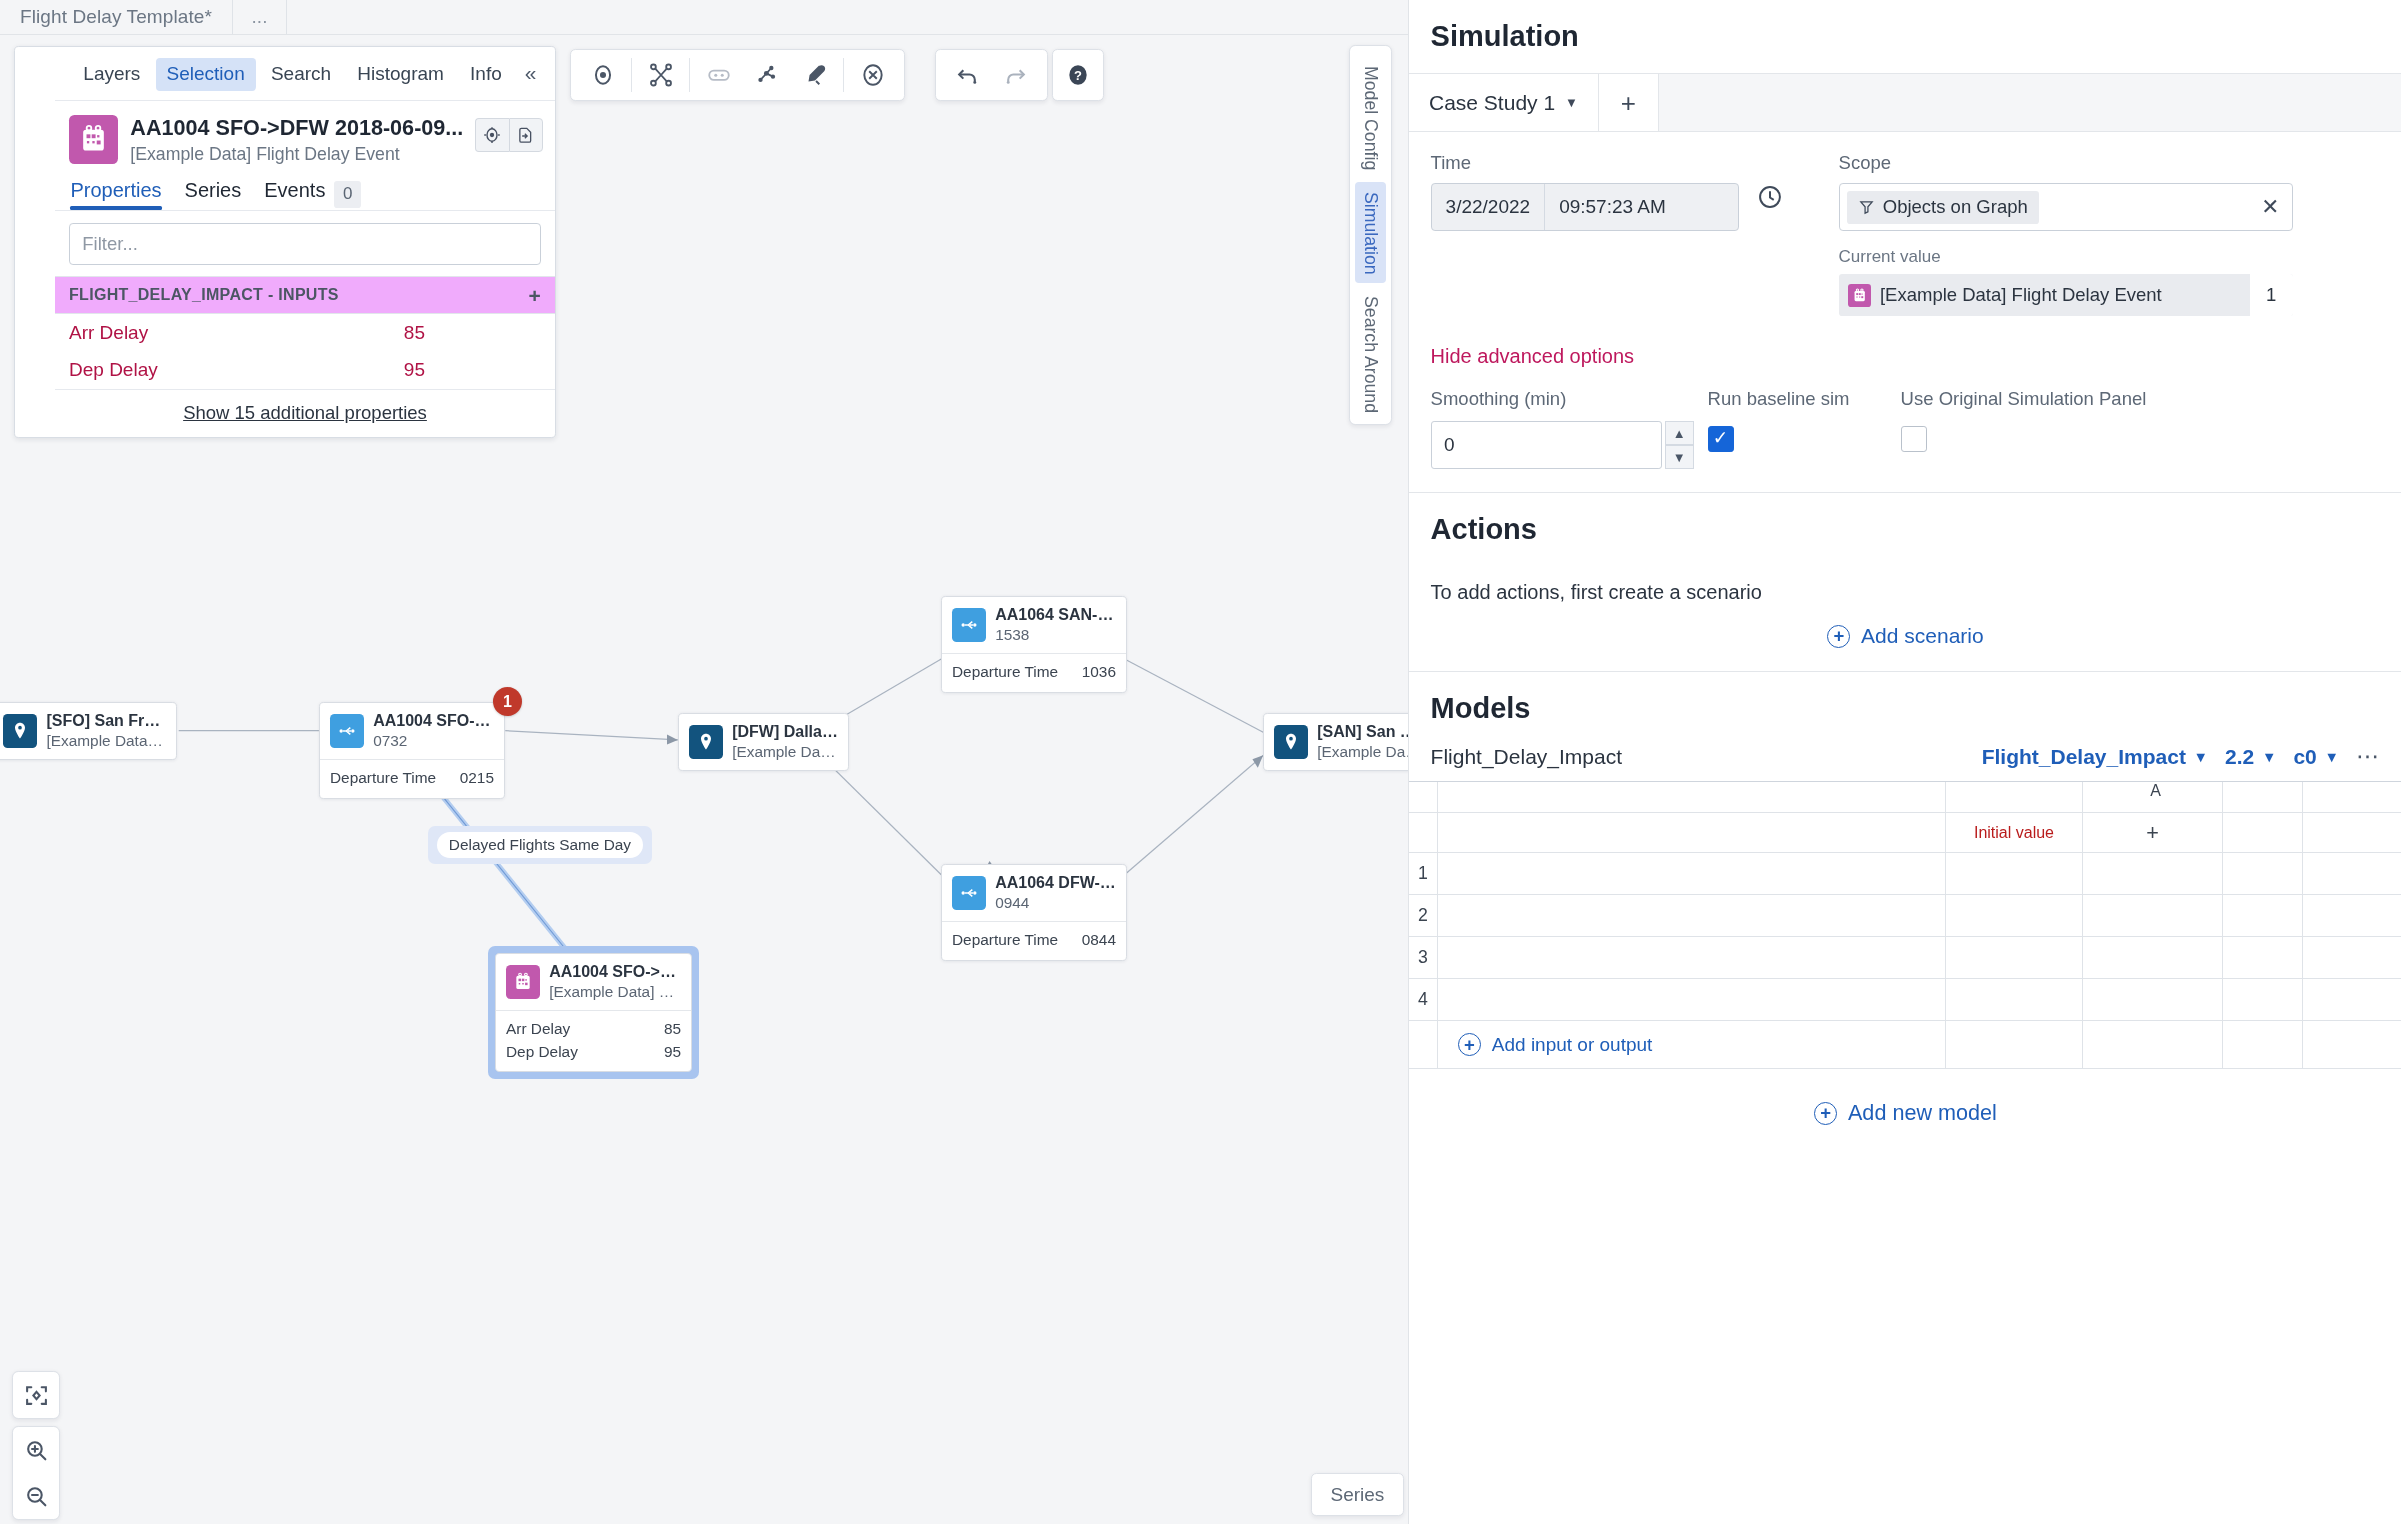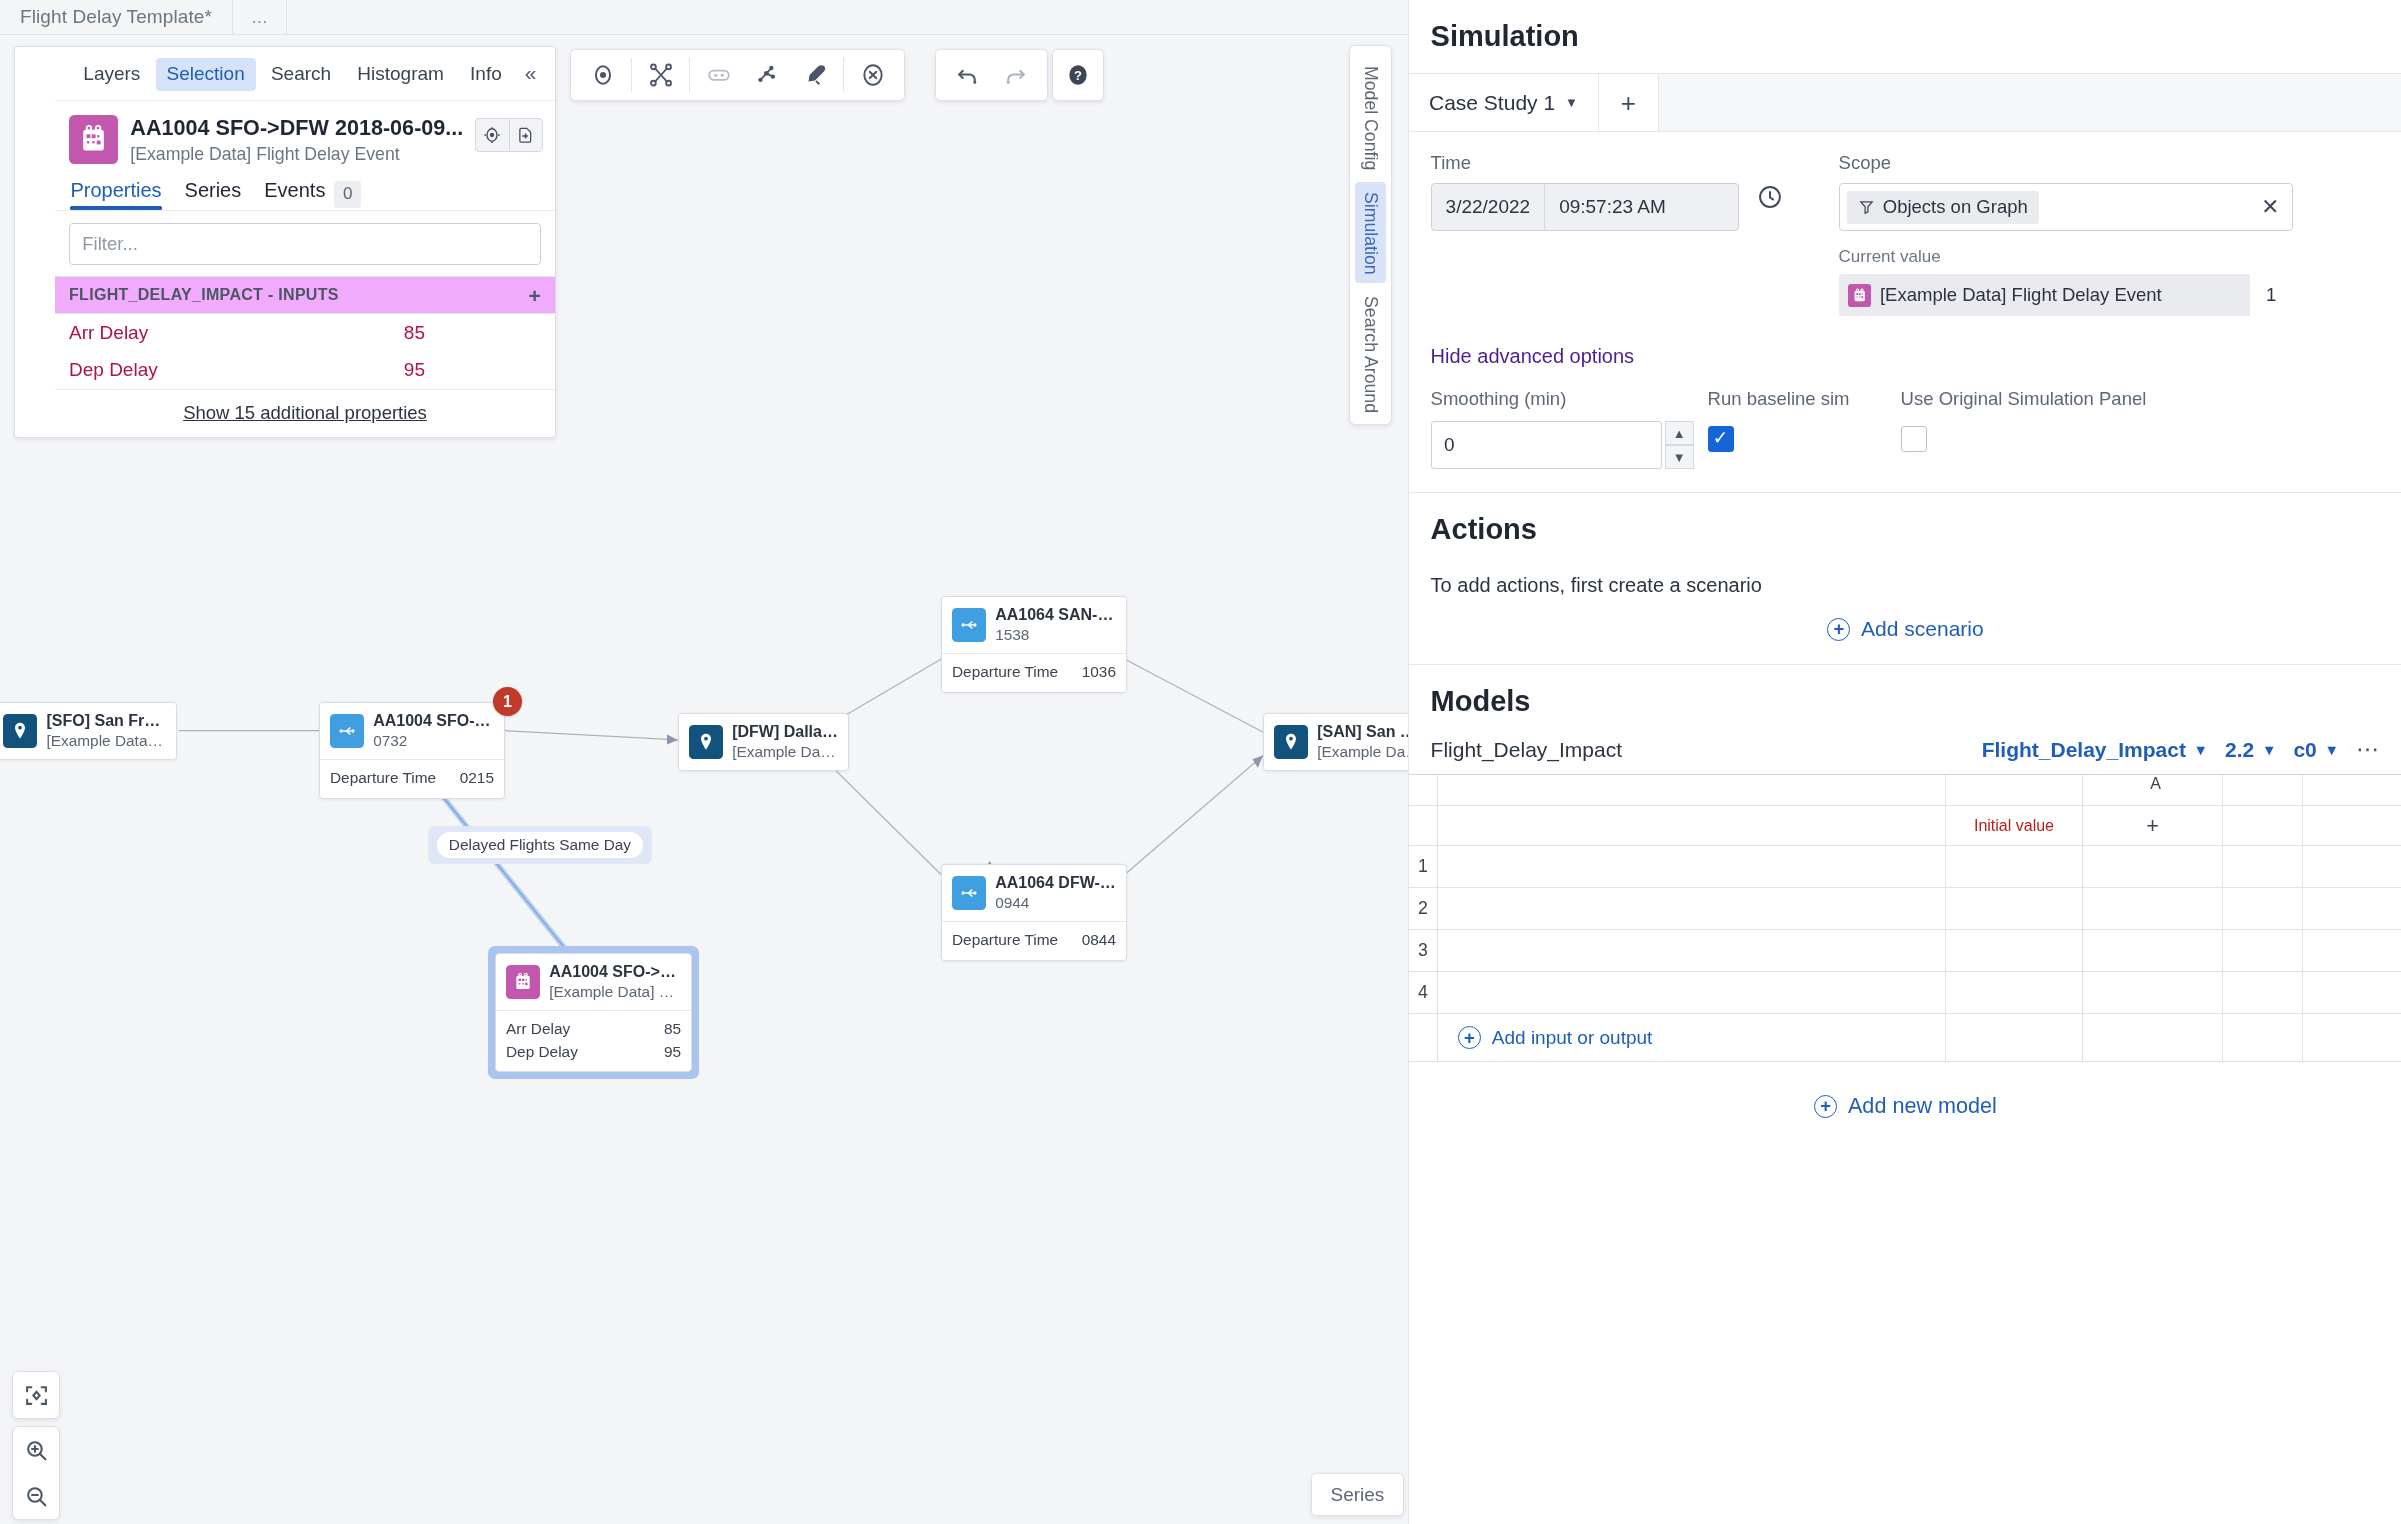--- a/index.html
+++ b/index.html
@@ -267,21 +267,21 @@
     margin-top: 7.7px; padding-left: 9.2px; overflow: hidden;
   }
   .curval-left { display: flex; align-items: center; gap: 9.2px;
                  font-size: 18.5px; color: #2b3440; }
   .mini-ico { width: 23px; height: 23px; border-radius: 3.1px;
               display: flex; align-items: center; justify-content: center; }
   .curval-num { background: #fff; height: 42px; width: 43px;
                 display: flex; align-items: center; justify-content: center;
                 font-size: 18.5px; color: #2b3440; }
 
-  .link-blue { color: #4c1d95; font-size: 20px; }
+  .link-blue { color: #be185d; font-size: 20px; }
   #advrow { display: flex; margin-top: 20px; }
   #smoothcol { width: 277px; }
   .num-input-wrap { display: flex; align-items: stretch; margin-top: 10.8px; }
   .num-input {
     width: 231px; height: 48px; border: 0.8px solid #c9d0d9; border-radius: 3.1px;
     padding: 0 12.3px; font-size: 19px; color: #2b3440; outline: none;
     font-family: "Liberation Sans", sans-serif;
   }
   .spin { display: flex; flex-direction: column; margin-left: 3.1px; }
   .spin-b { width: 29px; height: 24px; border: 0.8px solid #d4dae2;
@@ -289,21 +289,21 @@
             justify-content: center; font-size: 13px; color: #4a5667; }
   .chk-box {
     width: 26px; height: 26px; border-radius: 3.1px; border: 0.8px solid #b9c1cb;
     background: #fff; display: flex; align-items: center; justify-content: center;
   }
   .chk-box.on { background: #1565d8; border-color: #1565d8; color: #fff;
                 font-size: 18.5px; line-height: 1; }
 
   .sec-divider { border-top: 0.8px solid #e3e6ea; margin-top: 23px; }
   #actions { padding: 20px 21.6px 0 21.6px; }
-  .act-note { font-size: 20px; color: #2b3440; margin-top: 28px; }
+  .act-note { font-size: 20px; color: #2b3440; margin-top: 35px; }
   .ctr-link { display: flex; align-items: center; justify-content: center;
               gap: 10.8px; margin-top: 20px; color: #1f5eb8; font-size: 21px; }
   .circ-plus {
     width: 23px; height: 23px; border-radius: 50%; border: 1.9px solid #1f5eb8;
     display: flex; align-items: center; justify-content: center;
     font-size: 18.5px; line-height: 1; font-weight: bold;
   }
 
   #models { padding: 20px 21.6px 0 21.6px; }
   #modelrow {

